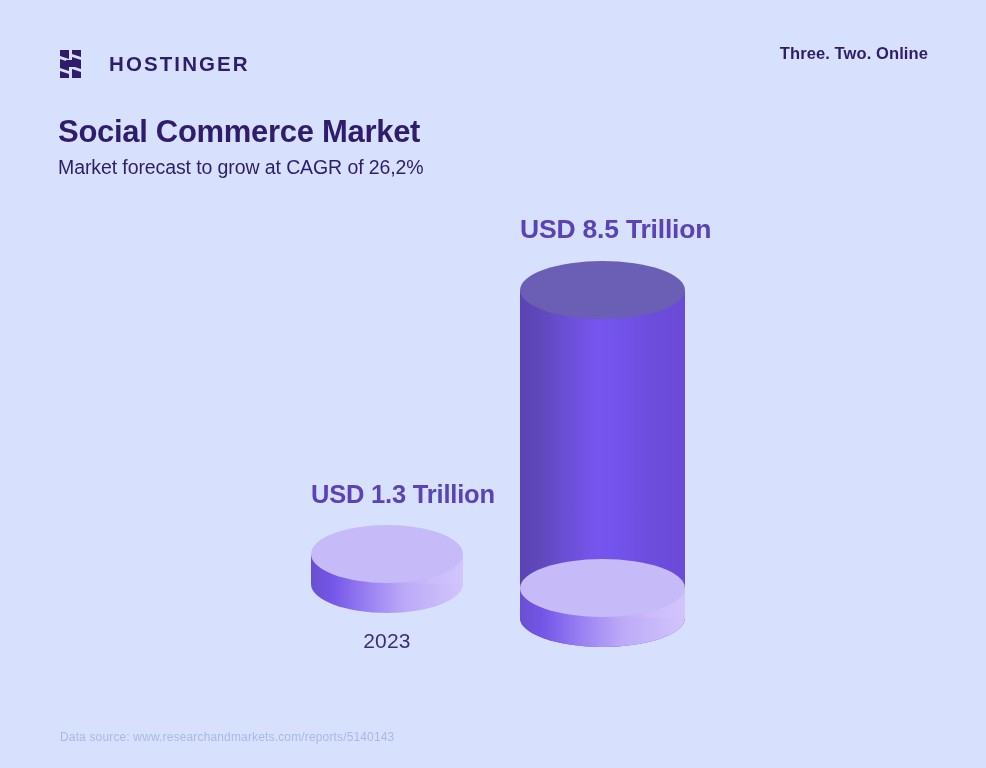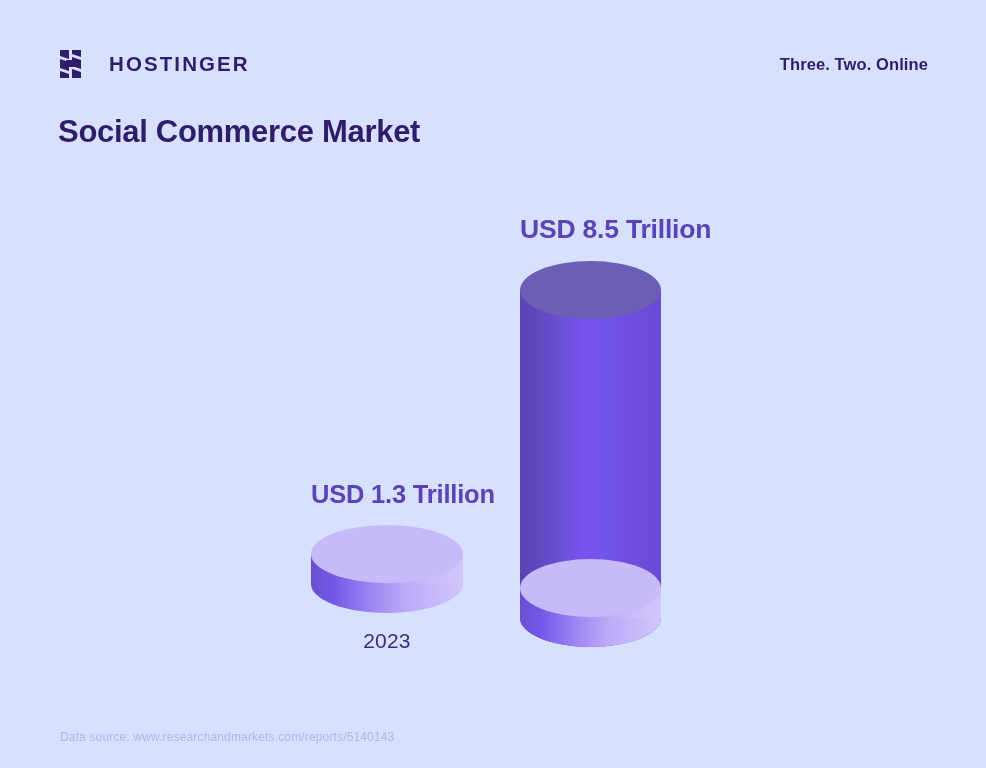--- a/index.html
+++ b/index.html
@@ -17,21 +17,20 @@
   }
 
   
   .header {
     position: absolute;
     top: 44px;
     left: 58px;
     right: 58px;
     height: 40px;
     display: flex;
-    align-items: center;
     justify-content: space-between;
   }
   .brand {
     display: flex;
     align-items: center;
     gap: 17px;
   }
   .brand-mark {
     width: 34px;
     height: 34px;
@@ -89,21 +88,21 @@
   
   #bar-2023 {
     left: 311px;
     top: 480px;
     width: 152px;
   }
   
   #bar-2030 {
     left: 520px;
     top: 214px;
-    width: 141px;
+    width: 165px;
   }
 
   .value-label {
     text-align: center;
     font-size: 25.5px;
     font-weight: bold;
     color: #5b43b5;
     letter-spacing: -0.2px;
     white-space: nowrap;
   }
@@ -217,20 +216,21 @@
         <rect x="8" y="13" width="9" height="7" fill="#2f1c6a"></rect>
       </svg>
     </span>
     <span class="brand-name">HOSTINGER</span>
   </div>
   <div class="tagline">Three. Two. Online</div>
 </div>
 
 <div class="titles">
   <h1 class="chart-title">Social Commerce Market</h1>
+  <p class="chart-subtitle">Market forecast to grow at CAGR of 26,2%</p>
 </div>
 
 <div class="plot">
 
   <div class="bar-group" id="bar-2023">
     <div class="value-label">USD 1.3 Trillion</div>
     <div class="cyl">
       <div class="cyl-bottom light"></div>
       <div class="cyl-body light"></div>
       <div class="cyl-top lav"></div>

